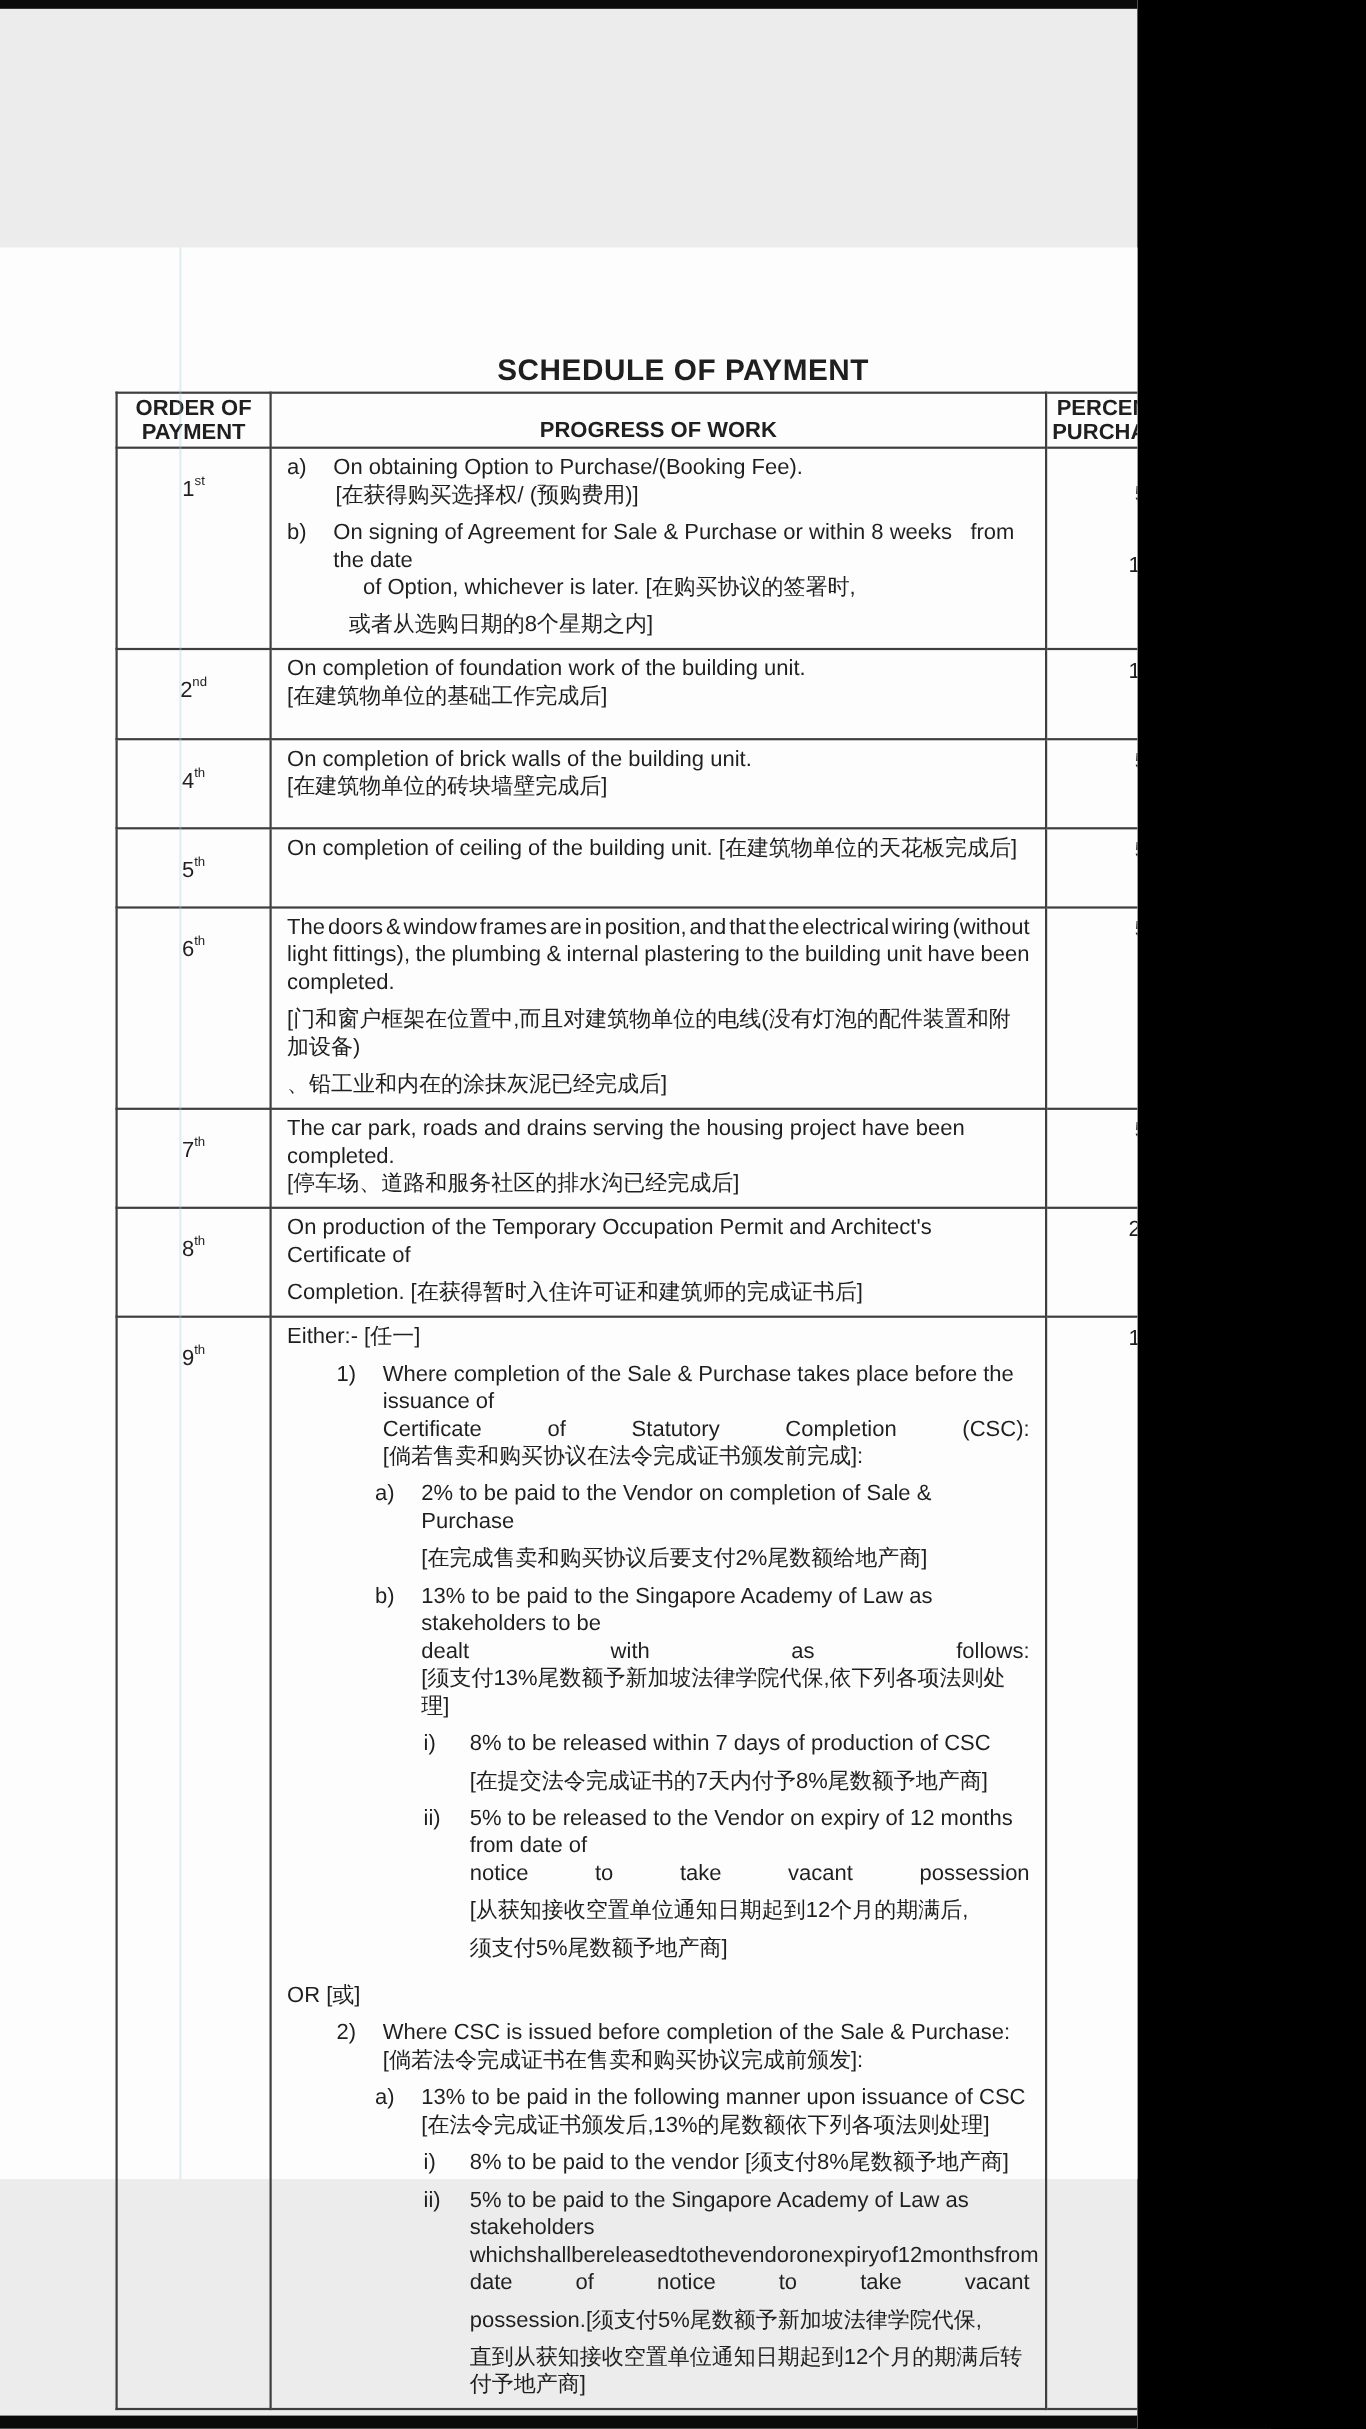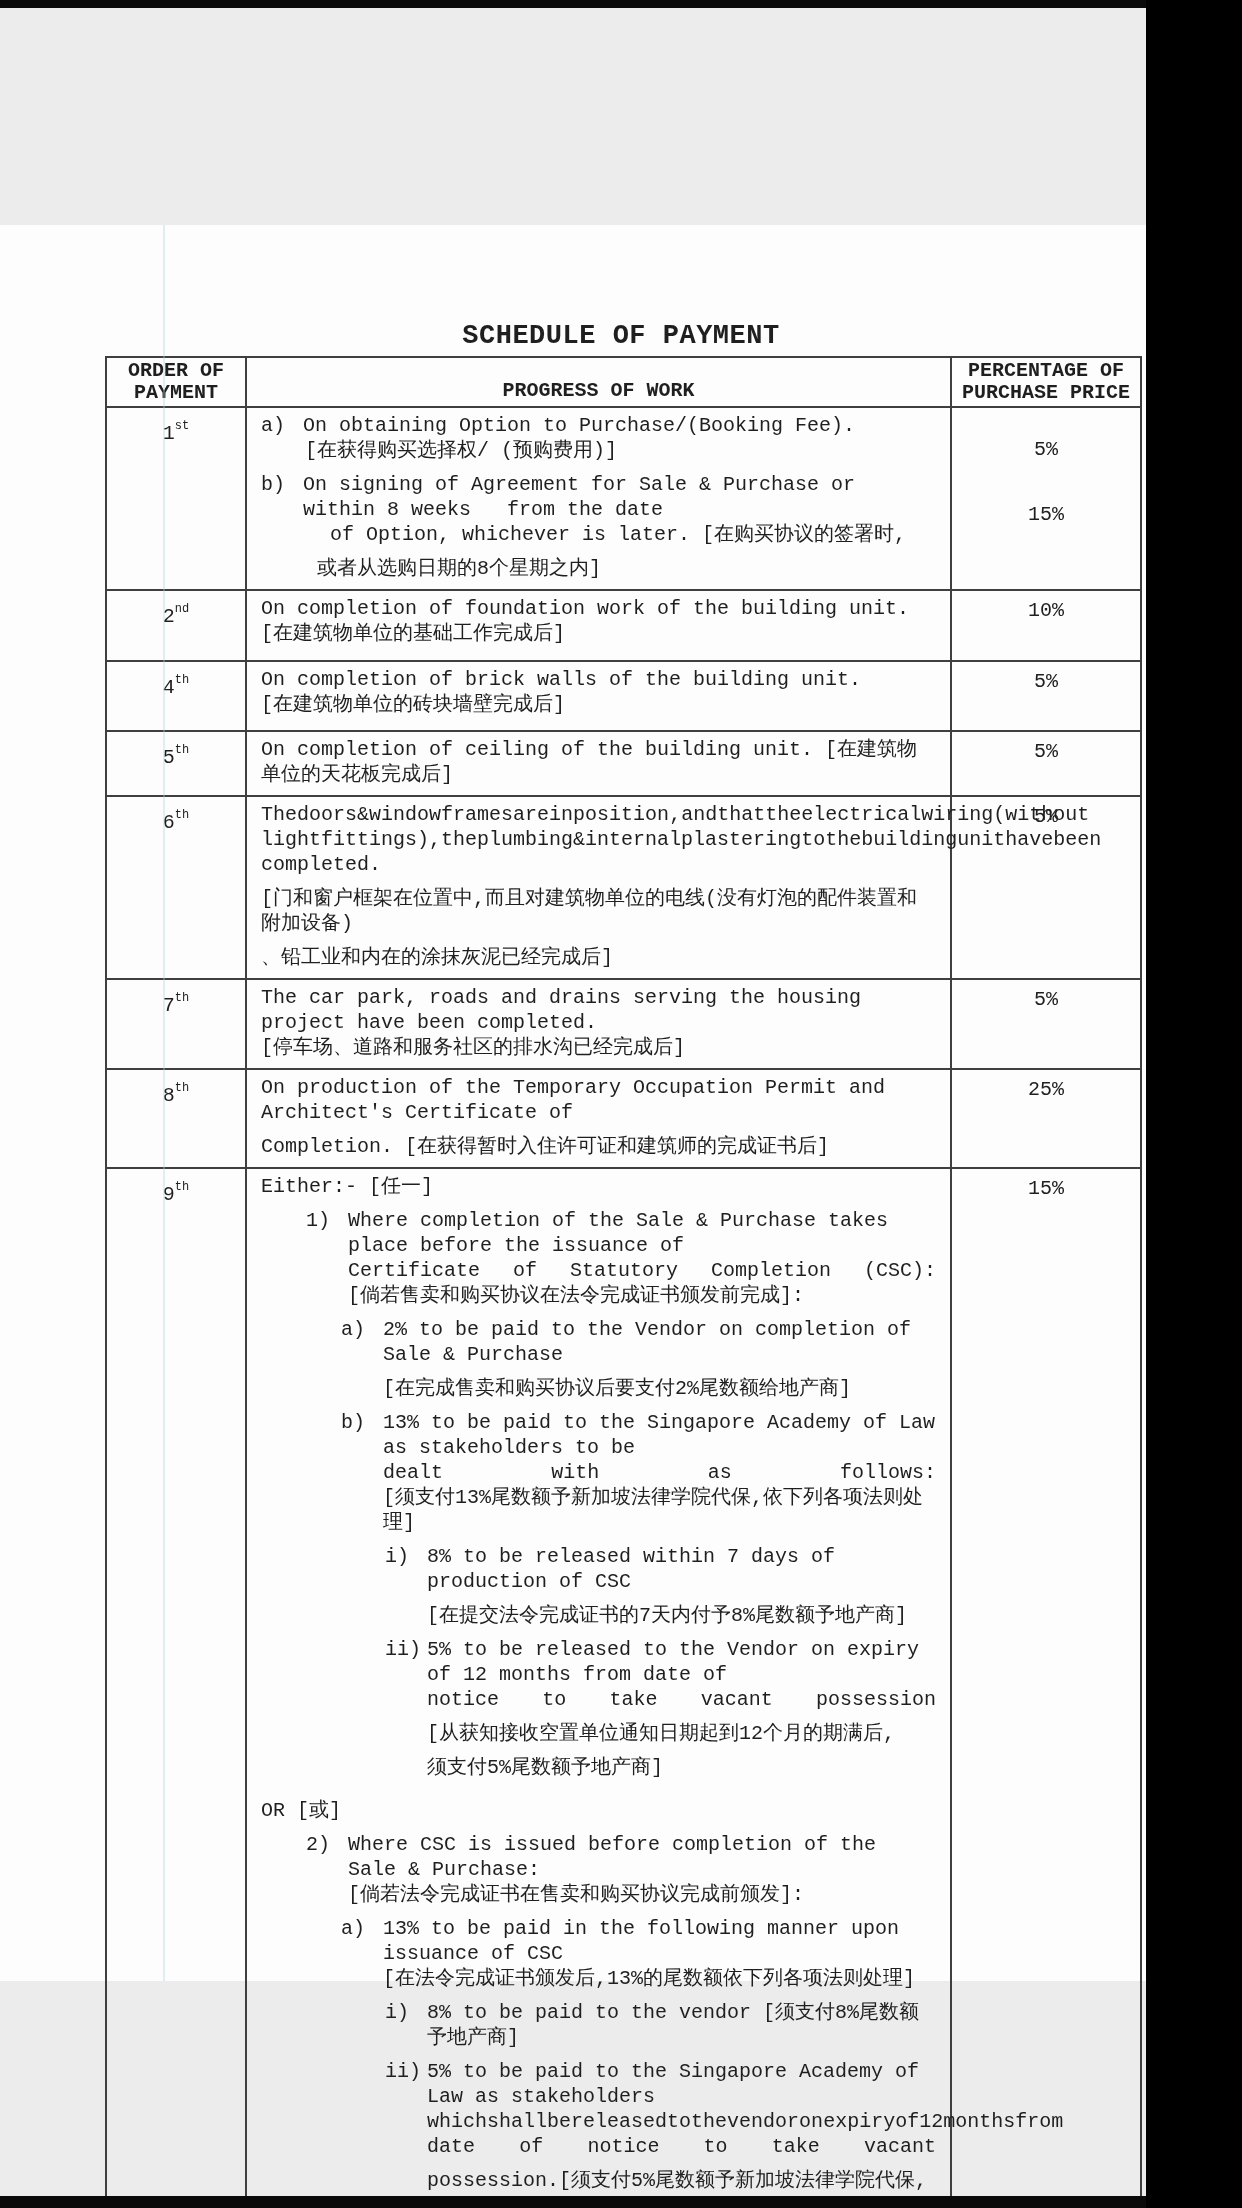--- a/index.html
+++ b/index.html
@@ -1,21 +1,21 @@
 <!DOCTYPE html>
 <html><head>
 <meta charset="utf-8">
 <style>
   html,body{margin:0;padding:0;background:#000;}
   .screen{
     position:relative;
-    width:1146px;height:2208px;
+    width:1034px;height:2208px;
     background:var(--surround,#ececec);
     overflow:hidden;
-    font-family:Liberation Mono, monospace;
+    font-family:Liberation Sans, sans-serif;
     color:var(--ink,#1f1f1f);
   }
   .bar{position:absolute;left:0;right:0;background:var(--bar,#0a0a0a);}
   .bar.top{top:0;height:8px;}
   .bar.bottom{bottom:0;height:12px;}
   .page{
     position:absolute;top:225px;left:0;width:1242px;height:1756px;
     background:var(--paper,#fdfdfd);
   }
   .artifact-line{
@@ -40,21 +40,21 @@
   }
   .schedule col.c-order{width:140px;}
   .schedule col.c-progress{width:705px;}
   .schedule col.c-pct{width:190px;}
   thead tr{height:47px;}
   .schedule th{
     font-size:20px;font-weight:bold;text-align:center;
     line-height:22px;padding:2px 4px;vertical-align:middle;
   }
   th.h-progress{vertical-align:bottom;padding-bottom:4px;}
-  .order-cell{text-align:center;font-size:20px;padding-top:13px;}
+  .order-cell{text-align:center;font-size:20px;padding-top:24px;}
   .ord sup{font-size:12px;position:relative;top:-2px;}
   .pct-cell{text-align:center;font-size:20px;padding-top:8px;}
   .pv + .pv{margin-top:42px;}
   .row-0 .pv:first-child{margin-top:22px;}
   .progress-cell{font-size:20px;padding:5px 14px 8px 14px;}
   .line{line-height:25px;white-space:pre-wrap;}
   .line.j{display:flex;justify-content:space-between;white-space:normal;}
   .line.gap{margin-top:9px;}
   .block{display:flex;align-items:flex-start;}
   .block + .block{margin-top:9px;}

